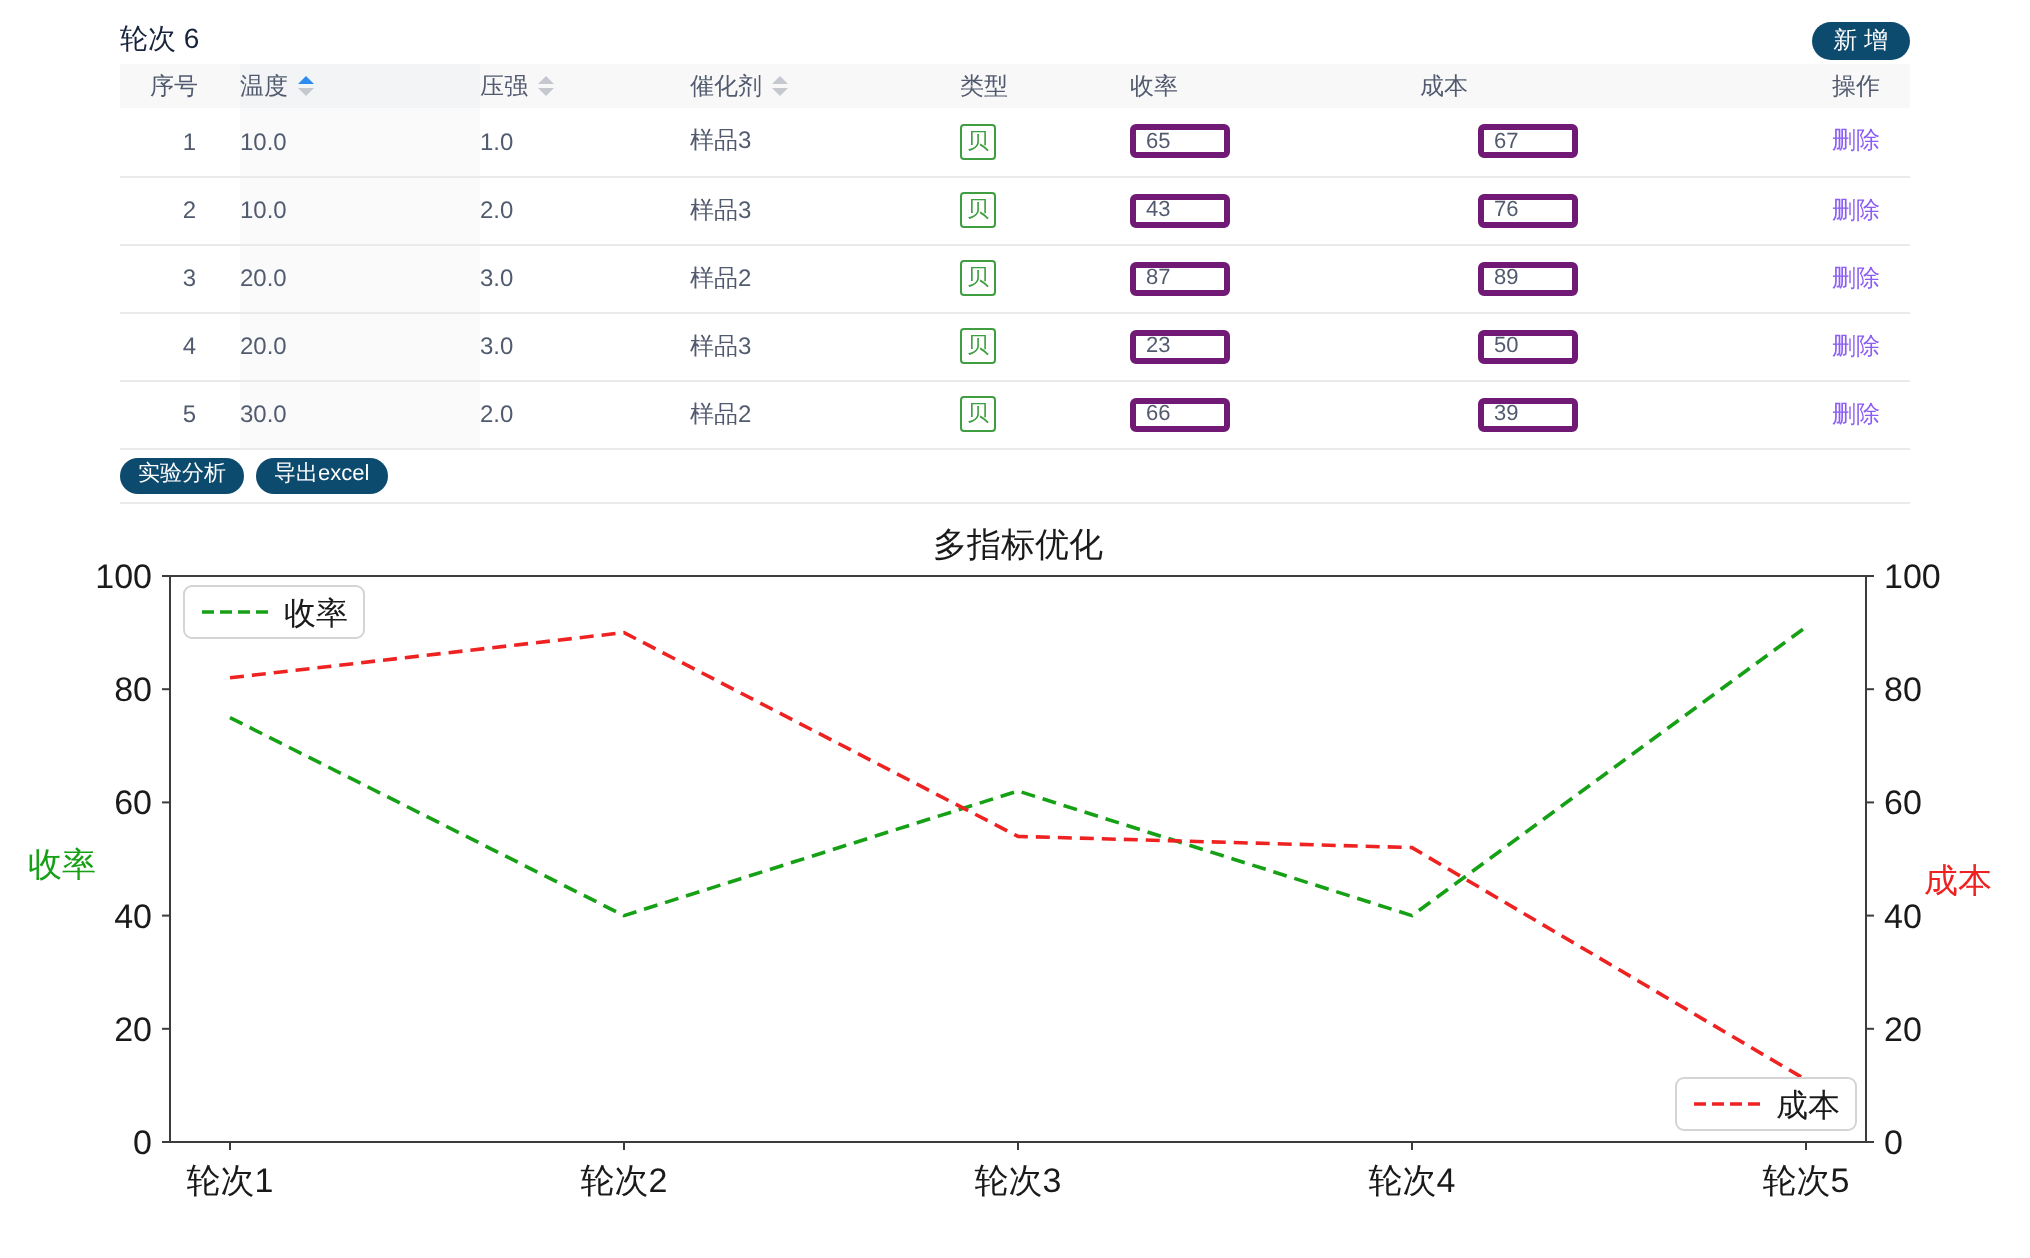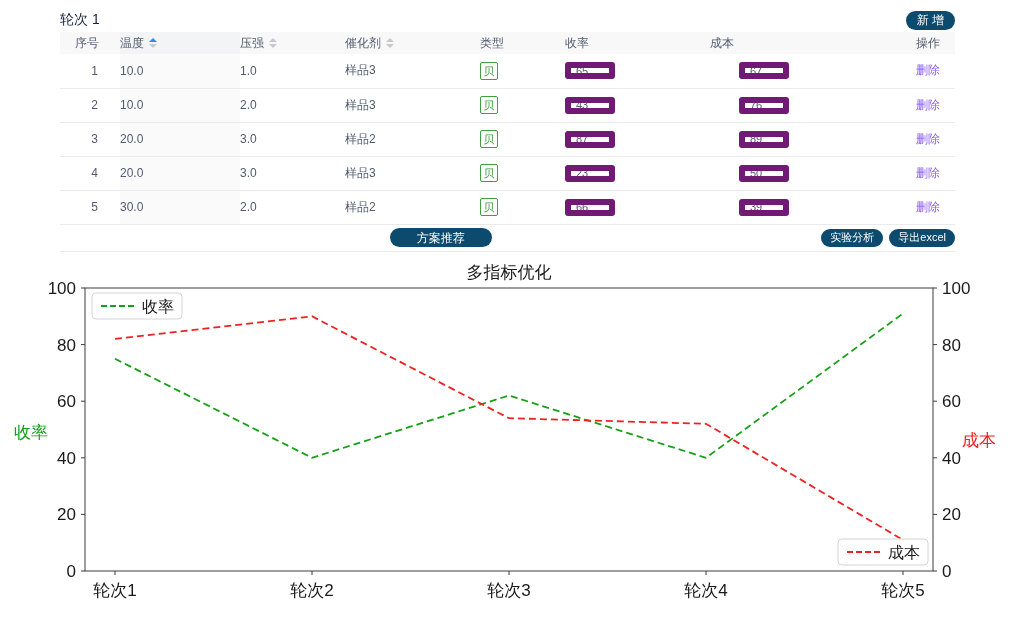--- a/index.html
+++ b/index.html
@@ -27,21 +27,21 @@
   .col-action { text-align:right !important; padding-right:15px; }
   .sort-group { display:inline-flex; flex-direction:column; margin-left:5px;
                 vertical-align:middle; gap:2px; cursor:pointer; }
   .caret { width:0; height:0; border-left:4px solid transparent; border-right:4px solid transparent; }
   .caret.up { border-bottom:4px solid #c5c8ce; }
   .caret.up.active { border-bottom-color:#2d8cf0; }
   .caret.down { border-top:4px solid #c5c8ce; }
   .type-badge { display:inline-block; min-width:18px; height:18px; line-height:16px;
                 border:1px solid #3f9e3f; border-radius:2px; color:#3f9e3f;
                 font-size:11px; text-align:center; padding:0 2px; }
-  .cell-input { width:50px; height:17px; border:6px solid #701a75; border-radius:3px;
+  .cell-input { width:50px; height:17px; border:3px solid #701a75; border-radius:3px;
                 font-size:11px; color:#515a6e; padding:0 5px; outline:none;
                 font-family:"Liberation Sans", sans-serif; }
   .cell-input.cost { margin-left:29px; }
   .link { color:#8b5cf6; font-size:12px; text-decoration:none; cursor:pointer; }
 
   .footer-bar { display:flex; align-items:center; height:27px; border-bottom:1px solid #e8eaec; }
   .footer-center { flex:1; display:flex; justify-content:center; }
   .btn-recommend { width:102px; height:19px; border-radius:10px; font-size:12px; }
   .footer-right { display:flex; gap:6px; }
   .btn-sm { height:18px; padding:0 9px; border-radius:9px; font-size:11px; }
@@ -57,21 +57,21 @@
   .ct-legtext { font-size:16px; fill:#1a1a1a; }
   svg text { font-family:"Liberation Sans", sans-serif; }
 </style>
 </head>
 <body>
 
 <div class="page">
 
   <div class="card">
     <div class="card-top">
-      <span class="card-title">轮次 1</span>
+      <span class="card-title">轮次 6</span>
       <button class="btn btn-add">新 增</button>
     </div>
 
     <table class="exp">
       <colgroup>
         <col style="width:60px">
           <col style="width:120px">
           <col style="width:105px">
         <col style="width:135px">
           <col style="width:85px">
@@ -160,23 +160,20 @@
         <td>样品2</td>
         <td><span class="type-badge">贝</span></td>
         <td><input class="cell-input" value="66" style=""></td>
         <td><input class="cell-input cost" value="39" style=""></td>
         <td class="col-action"><a class="link">删除</a></td>
       </tr>
     </tbody>
     </table>
 
     <div class="footer-bar">
-      <div class="footer-center">
-        <button class="btn btn-recommend">方案推荐</button>
-      </div>
       <div class="footer-right">
         <button class="btn btn-sm">实验分析</button>
         <button class="btn btn-sm">导出excel</button>
       </div>
     </div>
   </div>
 
   <div class="chart-wrap" id="chart"><svg width="1015" height="377" viewBox="0 0 1015 377">
         <text x="509" y="38" text-anchor="middle" class="ct-title">多指标优化</text>
         <rect x="85" y="48" width="848" height="283" class="ct-frame"></rect>

